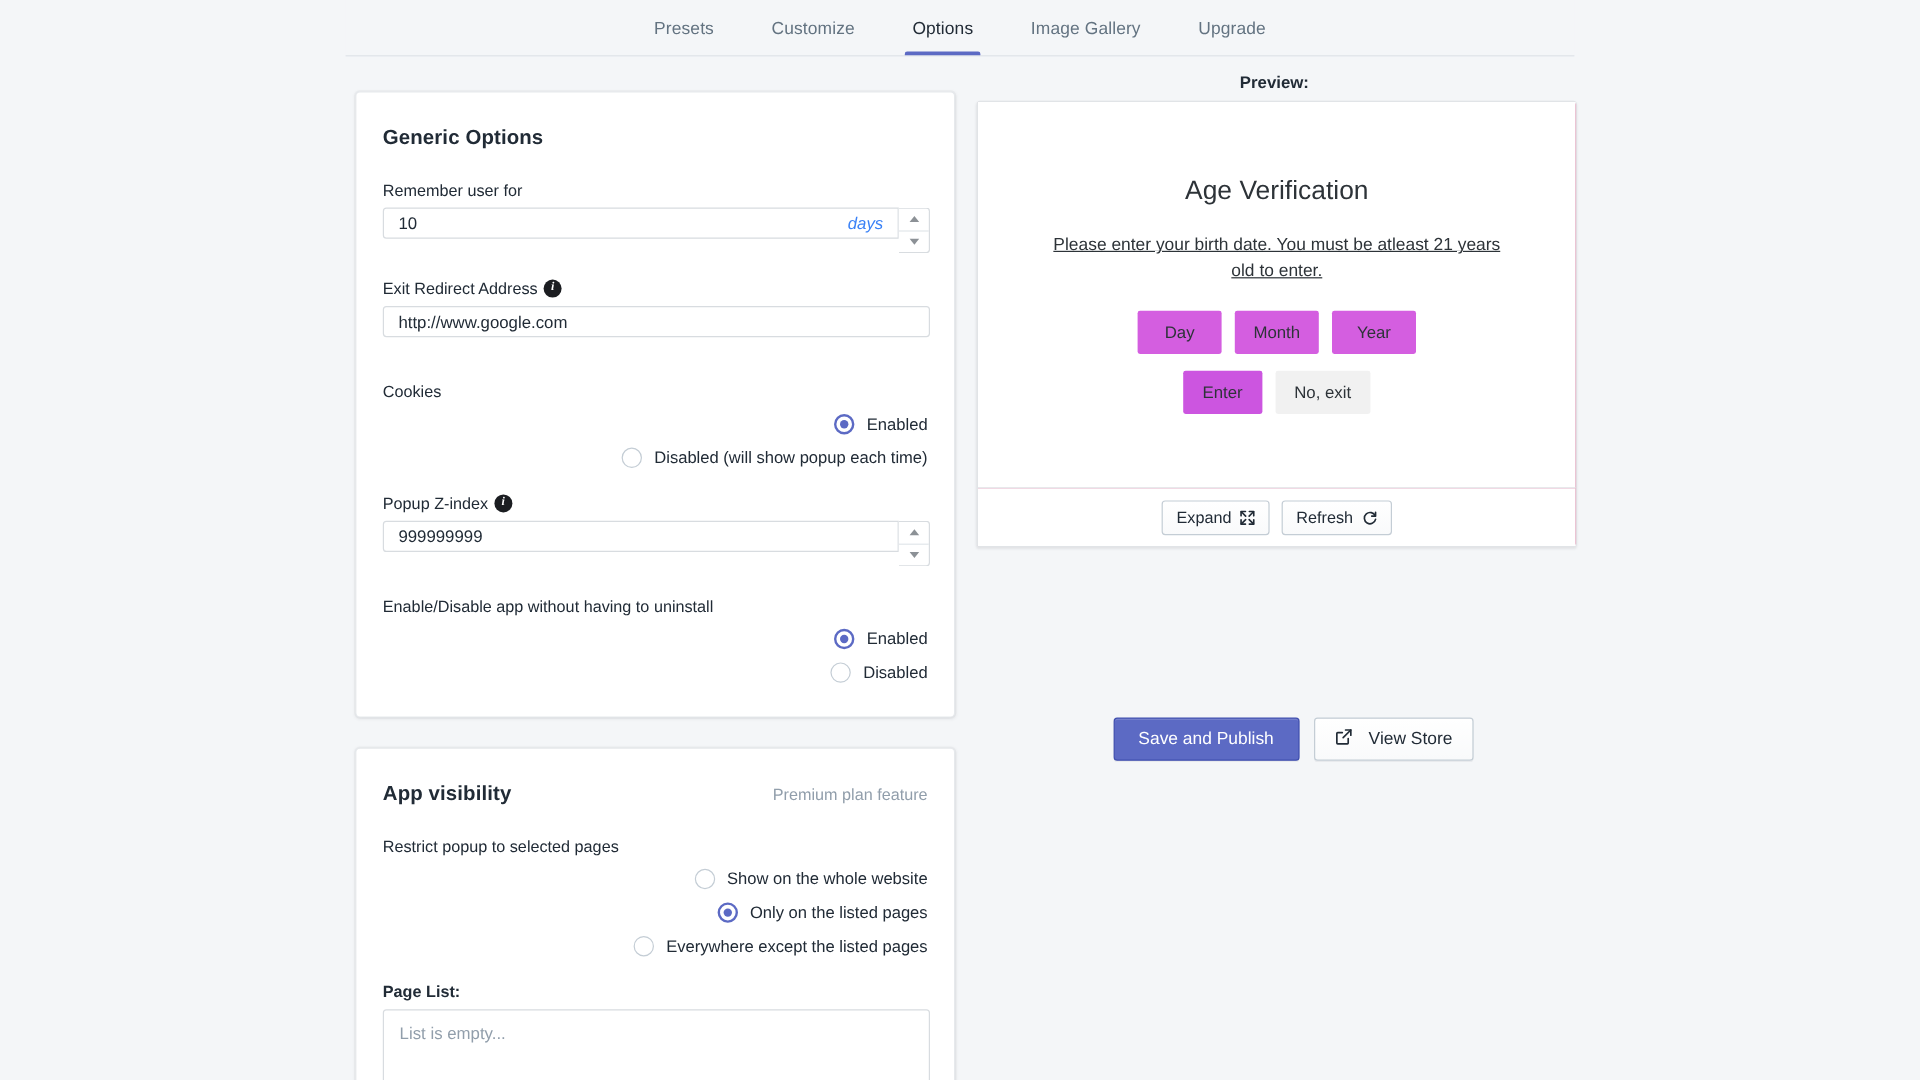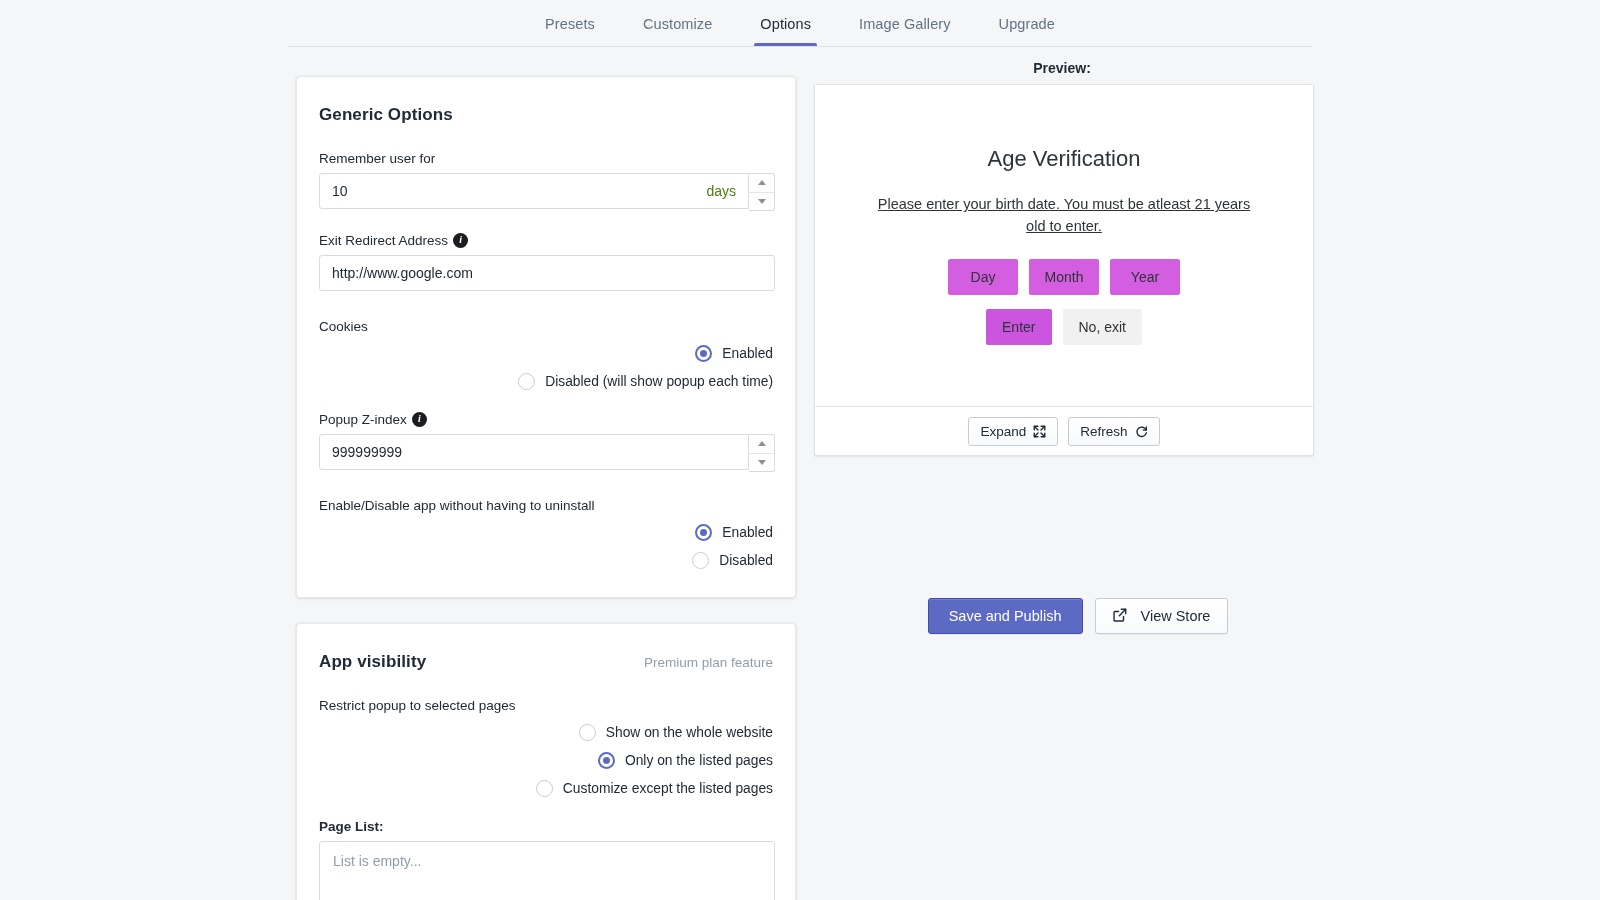--- a/index.html
+++ b/index.html
@@ -59,25 +59,25 @@
     font-size: 10px; font-weight: bold; font-style: italic;
     font-family: "Liberation Serif", serif;
     line-height: 1; padding-bottom: 1px;
   }
 
   
   .input-wrap { display: flex; width: 456px; height: 38px; }
   .input-box {
     flex: 1; display: flex; align-items: center;
     border: 1px solid #d8dce0; border-radius: 3px 0 0 3px;
-    background: #fff; padding: 0 12px; height: 36px;
+    background: #fff; padding: 0 12px; height: 26px;
   }
   .input-box.single { border-radius: 3px; }
   .input-val { font-size: 14px; color: #212b36; flex: 1; }
-  .unit { font-size: 14px; color: #4d7c0f; padding-left: 8px; }
+  .unit { font-size: 14px; color: #3b82f6; padding-left: 8px; font-style: italic; }
   .spinner {
     width: 26px; border: 1px solid #d8dce0; border-left: none;
     border-radius: 0 3px 3px 0; display: flex; flex-direction: column;
     background: #fff;
   }
   .spin-btn {
     flex: 1; display: flex; align-items: center; justify-content: center;
     cursor: pointer;
   }
   .spin-btn + .spin-btn { border-top: 1px solid #e2e6ea; }
@@ -274,21 +274,21 @@
       <div class="radio-row">
         <span class="radio"></span>
         <span class="radio-label">Show on the whole website</span>
       </div>
       <div class="radio-row">
         <span class="radio checked"></span>
         <span class="radio-label">Only on the listed pages</span>
       </div>
       <div class="radio-row">
         <span class="radio"></span>
-        <span class="radio-label">Customize except the listed pages</span>
+        <span class="radio-label">Everywhere except the listed pages</span>
       </div>
 
       <div class="field-label tight">
         <span style="font-weight:bold">Page List:</span>
       </div>
       <div class="textarea-box">
         <span>List is empty...</span>
       </div>
     </div>
   </div>

